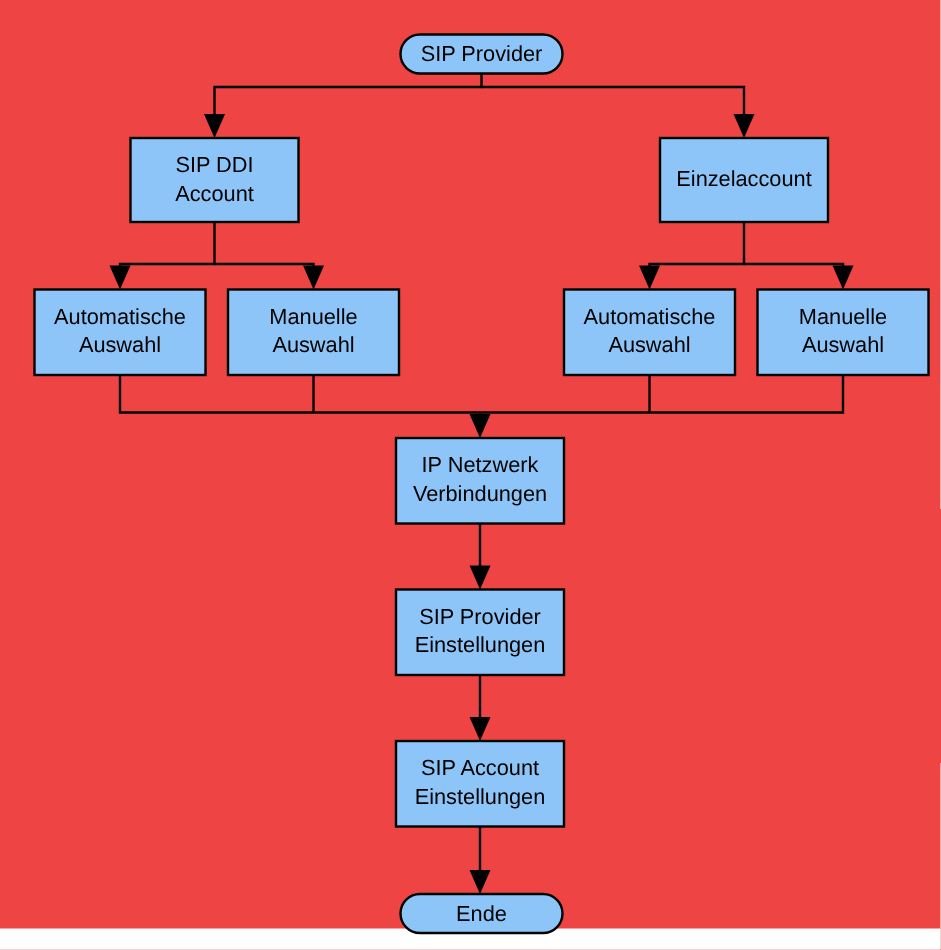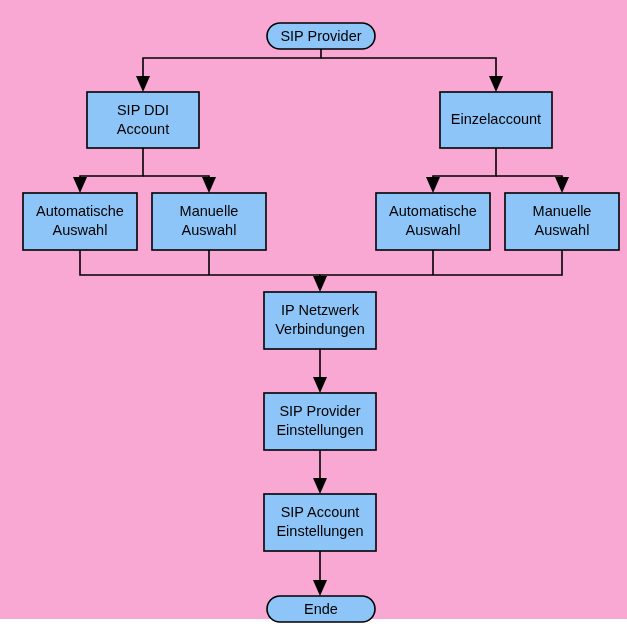--- a/index.html
+++ b/index.html
@@ -10,21 +10,21 @@
   body {
     width: 627px;
     height: 633px;
     font-family: "Liberation Sans", sans-serif;
     overflow: hidden;
   }
   #flowchart-root {
     position: relative;
     width: 627px;
     height: 619px;
-    background: #f9a8d4;
+    background: #ef4444;
   }
   svg.diagram {
     display: block;
     width: 627px;
     height: 633px;
   }
   .node-shape {
     fill: #8ec5f8;
     stroke: #000000;
     stroke-width: 1.6;

